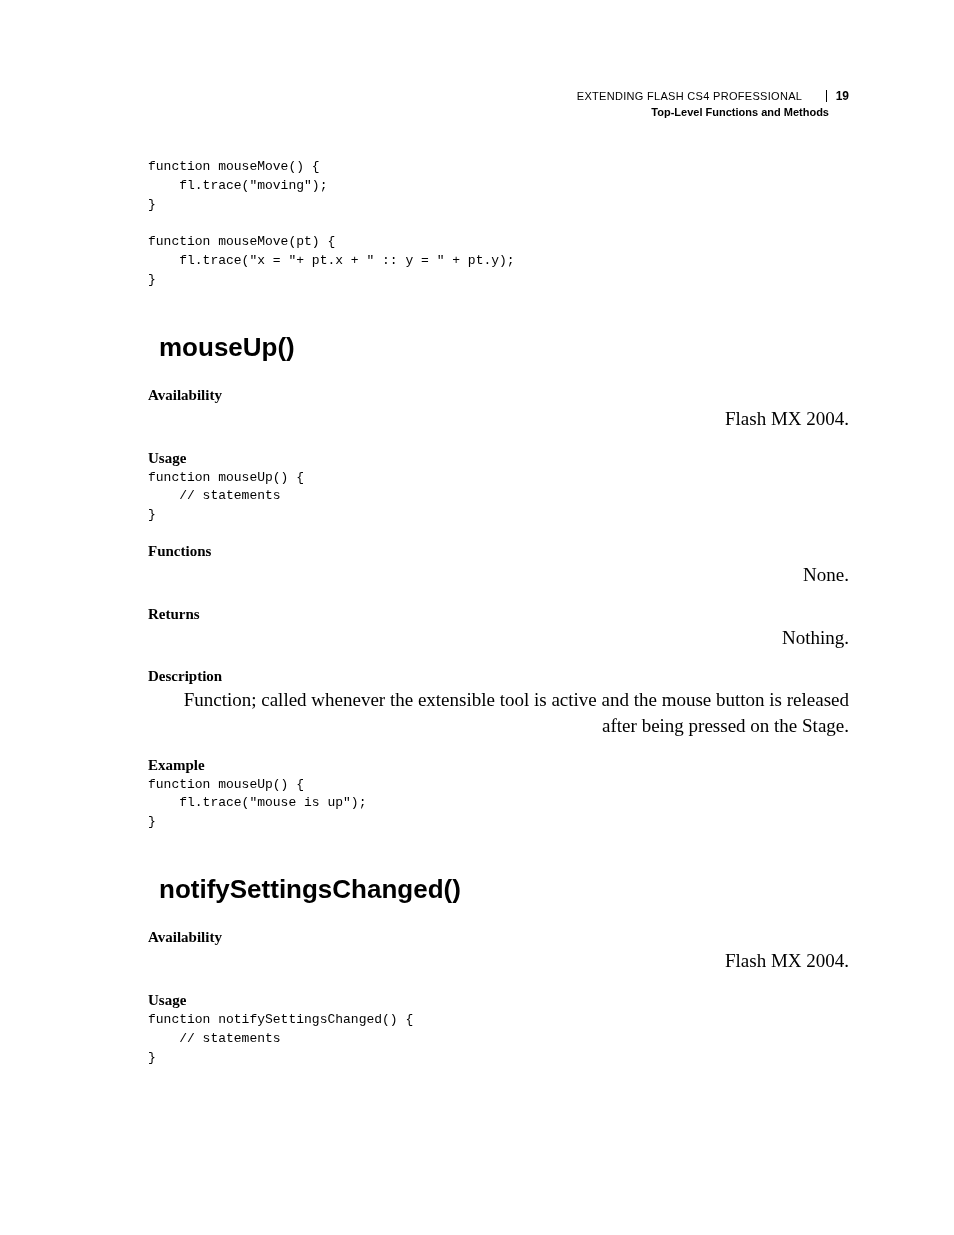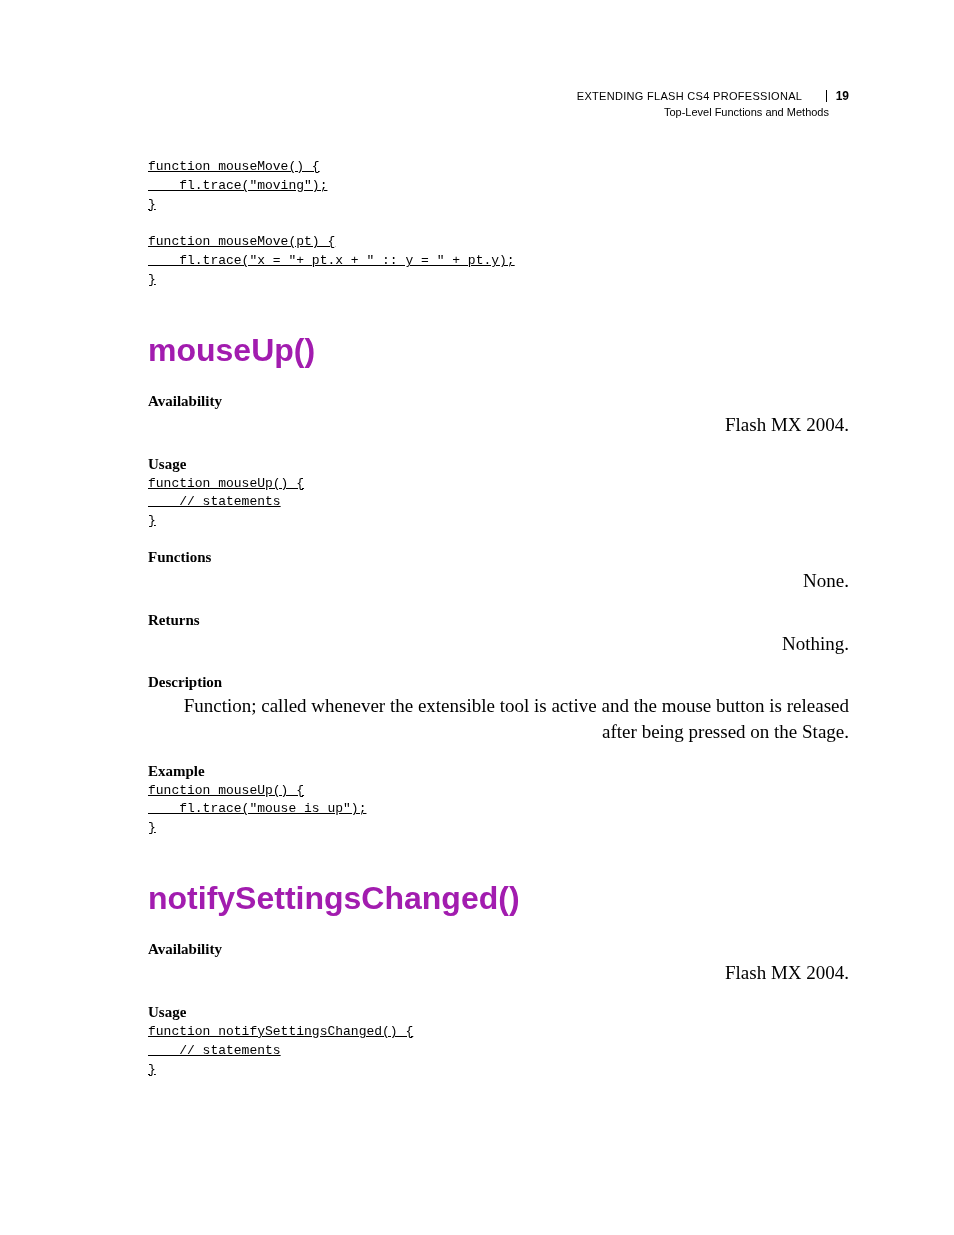--- a/index.html
+++ b/index.html
@@ -32,41 +32,40 @@
     margin-right: 4px;
   }
   .running-header .pagenum {
     font-size: 12px;
     font-weight: 700;
     display: inline-block;
     vertical-align: baseline;
   }
   .running-header .line2 {
     font-size: 11px;
-    font-weight: 400;
+    font-weight: 700;
     margin-top: 2px;
     padding-right: 20px;
   }
   .content {
     margin-top: 70px;
   }
   pre.code {
     font-family: "Courier New", Courier, monospace;
     font-size: 13px;
     line-height: 1.45;
     margin: 0 0 14px 0;
     white-space: pre;
-    text-decoration: underline;
   }
   h1.func {
     font-family: "Myriad Pro", "Helvetica Neue", Arial, sans-serif;
     font-weight: 700;
-    font-size: 32px;
-    margin: 42px 0 24px 0;
-    color: #a21caf;
+    font-size: 26px;
+    margin: 42px 0 24px 11px;
+    color: #000000;
   }
   h3.label {
     font-family: "Minion Pro", "Times New Roman", Georgia, serif;
     font-weight: 700;
     font-size: 15px;
     margin: 18px 0 2px 0;
   }
   p.body {
     font-size: 19px;
     line-height: 1.35;

